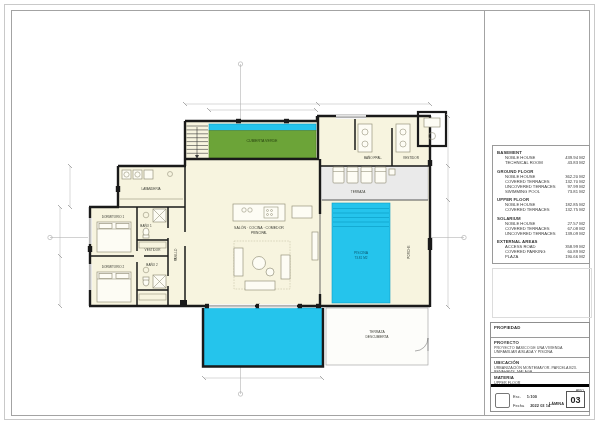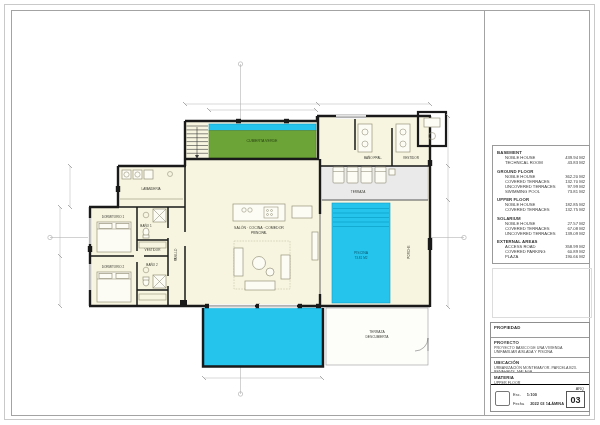--- a/index.html
+++ b/index.html
@@ -45,21 +45,21 @@
   .titleblock{position:absolute;left:490px;top:322px;width:100px;height:90px;border:1px solid #8f8f8f;
               background:#fff;box-sizing:border-box;display:flex;flex-direction:column;}
   .tb-sec{border-top:1px solid #9a9a9a;padding:1.5px 3px;box-sizing:border-box;}
   .tb-sec.first{border-top:none;}
   .tb-label{font-size:4.3px;font-weight:bold;color:#2f2f2f;letter-spacing:.1px;}
   .tb-text{font-size:3.7px;color:#4a4a4a;line-height:4.4px;margin-top:1px;}
   .tb-prop{height:14px;}
   .tb-proy{height:20px;}
   .tb-ubi{height:15px;}
   .tb-mat{height:12px;}
-  .tb-bottom{flex:1;position:relative;border-top:1px solid #000000;}
+  .tb-bottom{flex:1;position:relative;border-top:3px solid #000000;}
   .logo-box{position:absolute;left:4px;top:6px;width:13px;height:13px;border:1px solid #777;border-radius:2px;background:#fff;}
   .esc-row{position:absolute;left:22px;top:7px;font-size:4px;color:#333;}
   .fecha-row{position:absolute;left:22px;top:16px;font-size:4px;color:#333;}
   .kv-val{margin-left:6px;font-weight:bold;}
   .arq-label{position:absolute;right:5px;top:1.5px;font-size:3.8px;color:#333;}
   .sheet-no{position:absolute;right:4px;bottom:3px;width:17px;height:15px;border:1px solid #555;
             display:flex;align-items:center;justify-content:center;font-size:9px;font-weight:bold;color:#222;background:#fff;}
   .lamina-label{position:absolute;right:25px;bottom:5px;font-size:3.9px;font-weight:bold;color:#333;}
 </style>
 </head>

